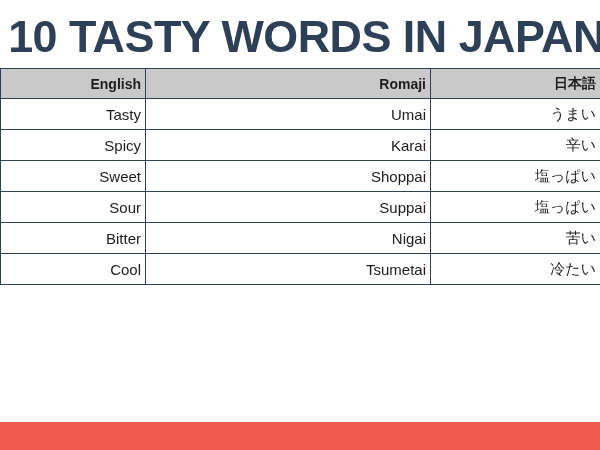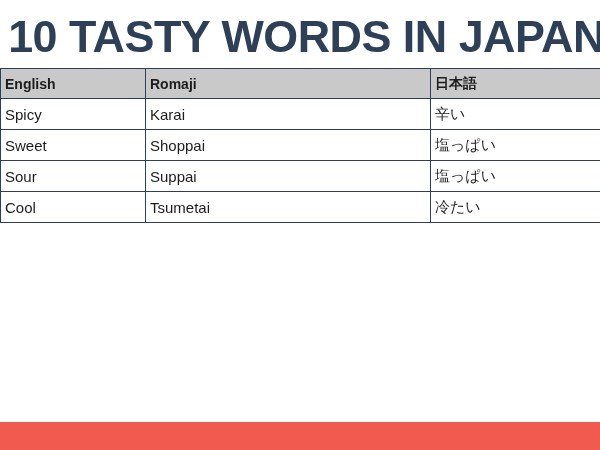--- a/index.html
+++ b/index.html
@@ -36,21 +36,21 @@
     transform-origin: left center;
   }
   table.word-table {
     border-collapse: collapse;
     width: 600px;
     table-layout: fixed;
   }
   table.word-table th,
   table.word-table td {
     border: 1px solid #2e4057;
-    text-align: left;
+    text-align: right;
     font-size: 15px;
     color: #1d1d1d;
     height: 31px;
     padding: 0 4px;
     box-sizing: border-box;
     overflow: hidden;
     white-space: nowrap;
   }
   table.word-table thead th {
     background: #c9c9c9;
@@ -100,35 +100,45 @@
     </colgroup>
     <thead>
       <tr>
         <th>English</th>
         <th>Romaji</th>
         <th class="jp">日本語</th>
       </tr>
     </thead>
     <tbody>
       <tr>
+        <td>Tasty</td>
+        <td>Umai</td>
+        <td class="jp">うまい</td>
+      </tr>
+      <tr>
         <td>Spicy</td>
         <td>Karai</td>
         <td class="jp">辛い</td>
       </tr>
       <tr>
         <td>Sweet</td>
         <td>Shoppai</td>
         <td class="jp">塩っぱい</td>
       </tr>
       <tr>
         <td>Sour</td>
         <td>Suppai</td>
         <td class="jp">塩っぱい</td>
       </tr>
       <tr>
+        <td>Bitter</td>
+        <td>Nigai</td>
+        <td class="jp">苦い</td>
+      </tr>
+      <tr>
         <td>Cool</td>
         <td>Tsumetai</td>
         <td class="jp">冷たい</td>
       </tr>
     </tbody>
   </table>
 
   <div class="footer-bar"></div>
 
 </div>

